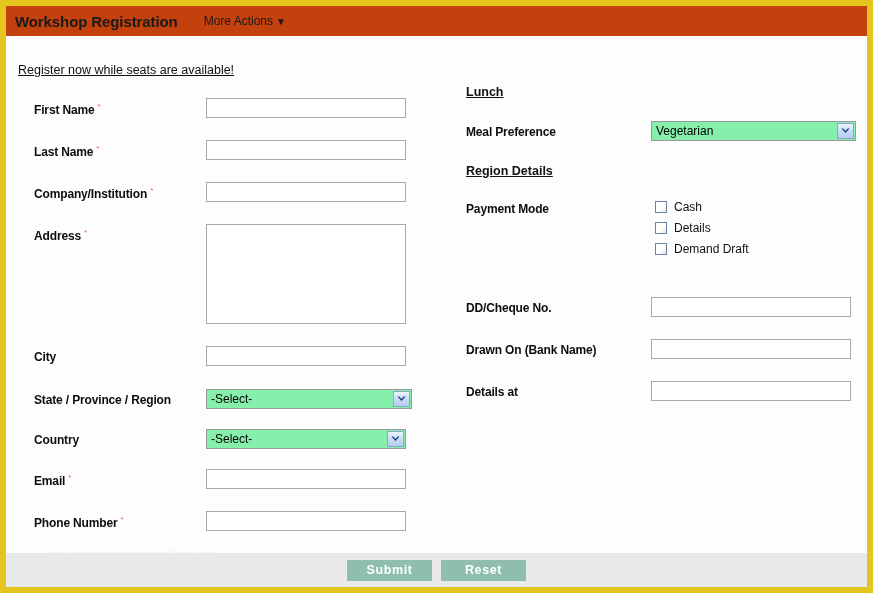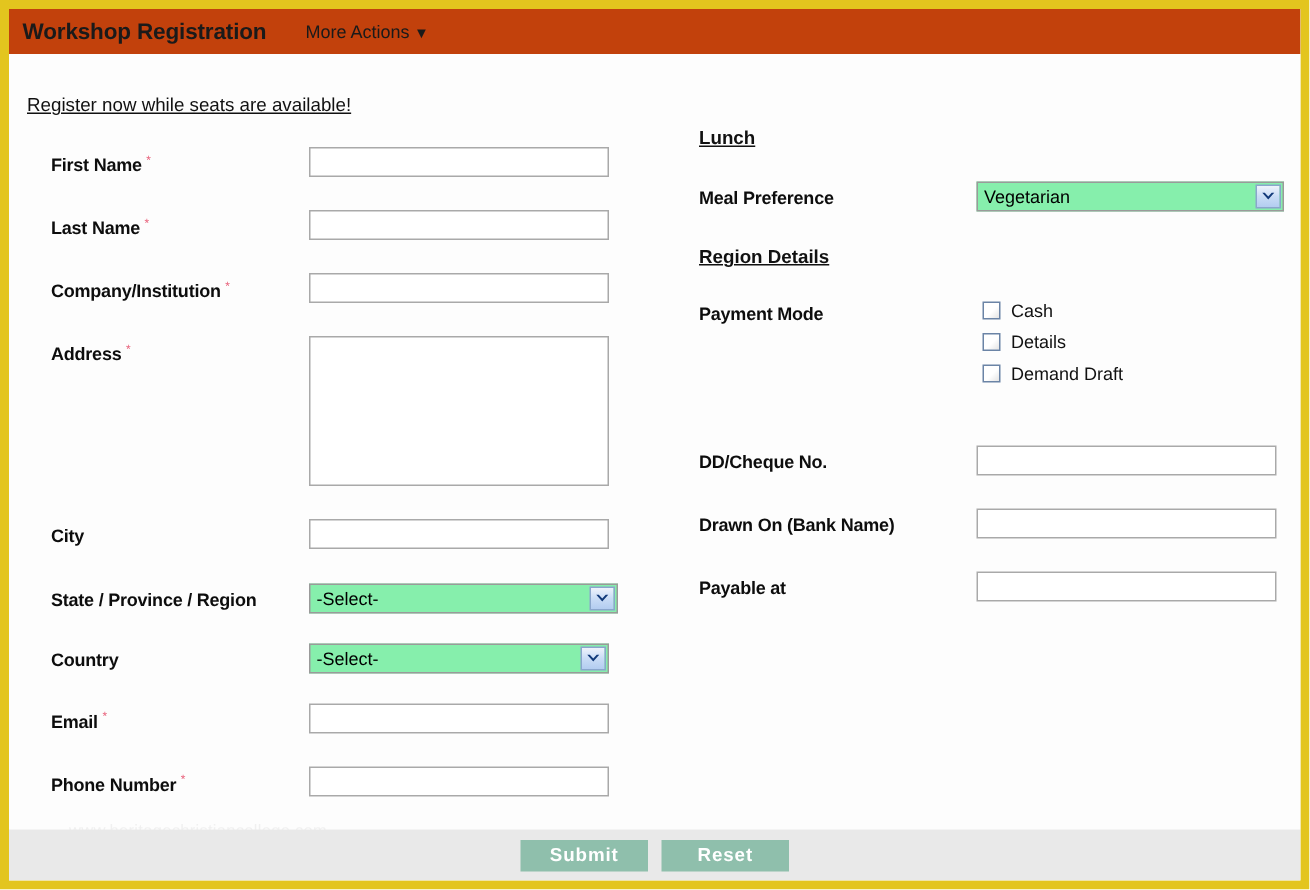--- a/index.html
+++ b/index.html
@@ -361,21 +361,21 @@
         <div class="lbl" style="top:4px">DD/Cheque No.</div>
         <input class="tbox" style="left: 205px; top: 0px; width: 200px; height: 20px;" value="">
       </div>
 
       <div class="row" style="top:303px">
         <div class="lbl" style="top:4px">Drawn On (Bank Name)</div>
         <input class="tbox" style="left: 205px; top: 0px; width: 200px; height: 20px;" value="">
       </div>
 
       <div class="row" style="top:345px">
-        <div class="lbl" style="top:4px">Payable at</div>
+        <div class="lbl" style="top:4px">Details at</div>
         <input class="tbox" style="left: 205px; top: 0px; width: 200px; height: 20px;" value="">
       </div>
 
     </div>
 
     <div class="watermark">www.heritagechristiancollege.com</div>
 
   </div>
 
   <div class="footer">

